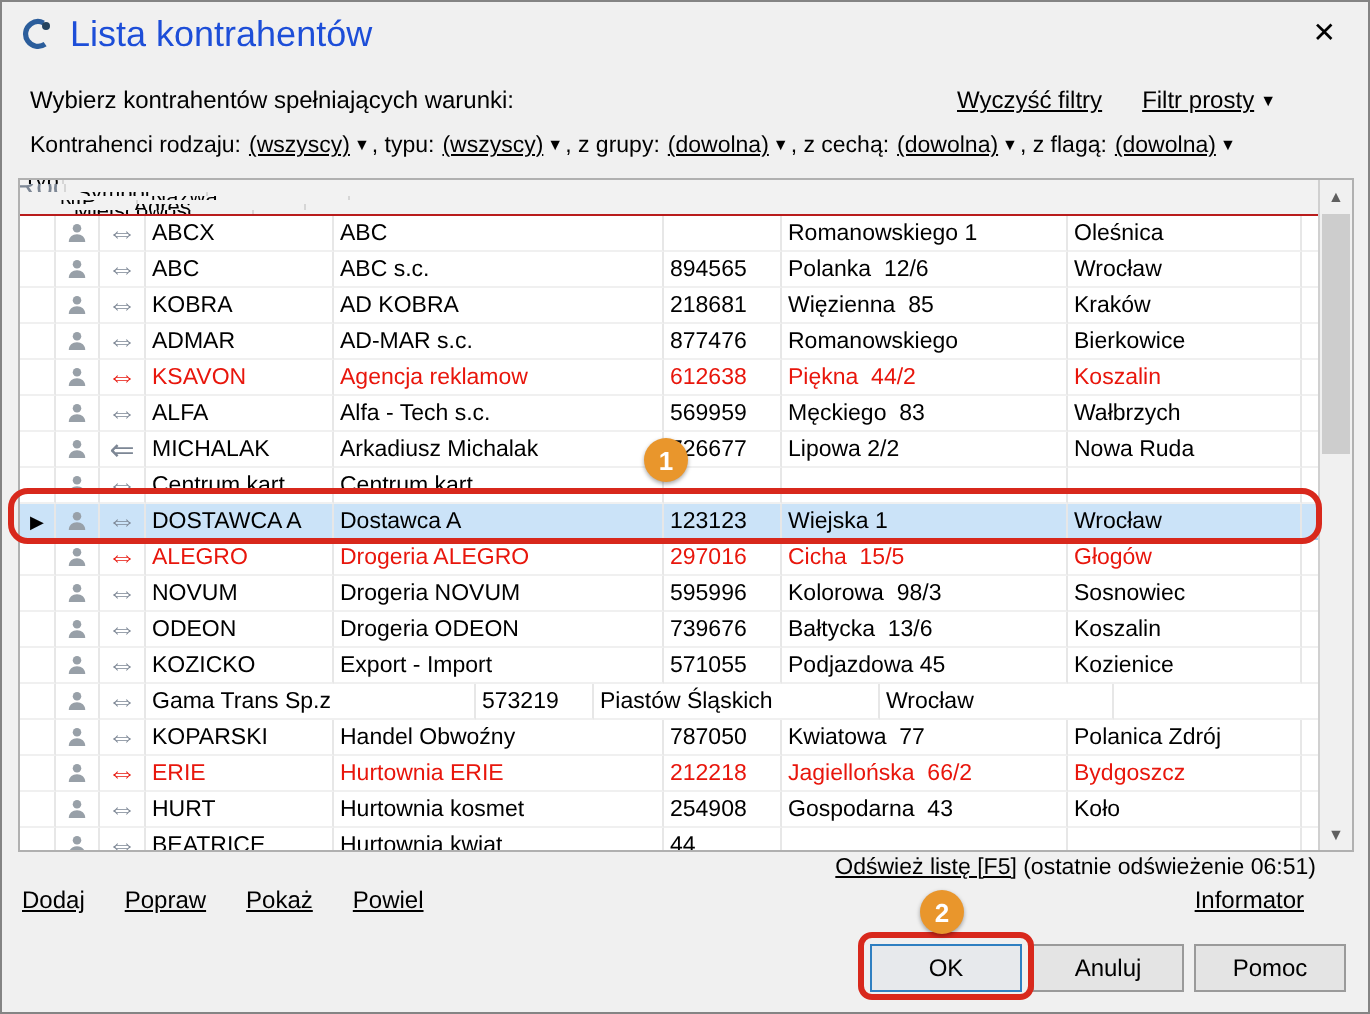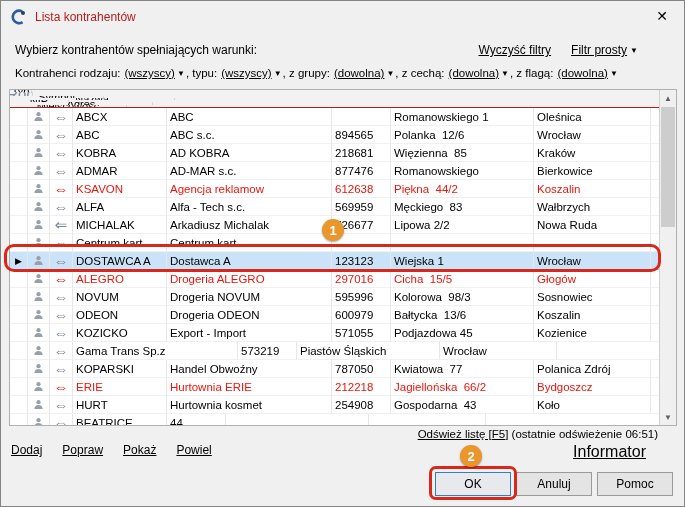--- a/index.html
+++ b/index.html
@@ -5,21 +5,21 @@
   html,body{margin:0;padding:0;}
   body{
     width:685px;height:507px;position:relative;overflow:hidden;
     font-family:"Liberation Sans",sans-serif;
     background:#f0f0f0;
     border:1px solid #848484;box-sizing:border-box;
   }
   
   .titlebar{position:absolute;left:0;top:0;right:0;height:32px;display:flex;align-items:center;padding:0 10px;box-sizing:border-box;}
   .appicon{width:16px;height:16px;margin-right:8px;display:inline-flex;}
-  .wtitle{font-size:12px;color:#b91c1c;}
+  .wtitle{font-size:18px;color:#1d4ed8;}
   .close{position:absolute;right:16px;top:8px;font-size:14px;color:#000;cursor:pointer;line-height:1;}
   
   .prompt-row{position:absolute;left:14px;right:46px;top:42px;display:flex;justify-content:space-between;align-items:baseline;font-size:12px;color:#000;}
   .right-links{display:flex;gap:20px;}
   .hlink{text-decoration:underline;color:#000;font-weight:normal;cursor:pointer;white-space:nowrap;}
   .tri{font-size:8px;text-decoration:none;display:inline-block;margin-left:3px;transform:translateY(-1px);}
   
   .filter-row{position:absolute;left:14px;top:66px;font-size:11.5px;color:#000;white-space:nowrap;}
   .flabel{color:#000;}
   .flink{text-decoration:underline;color:#000;cursor:pointer;margin-left:4px;}
@@ -44,21 +44,21 @@
   .marker{font-size:9px;color:#000;}
   .vscroll{position:absolute;right:0;top:0;bottom:0;width:17px;background:#f0f0f0;border-left:1px solid #d0d0d0;box-sizing:border-box;}
   .sarrow{height:16px;display:flex;align-items:center;justify-content:center;font-size:8px;color:#5f5f5f;cursor:pointer;}
   .sarrow.down{position:absolute;left:0;right:0;bottom:0;}
   .sthumb{position:absolute;left:1px;right:1px;top:17px;height:120px;background:#cdcdcd;cursor:pointer;}
   
   .refresh{position:absolute;top:427px;right:26px;font-size:11.5px;color:#000;white-space:nowrap;}
   .rlink{text-decoration:underline;cursor:pointer;}
   .actions{position:absolute;left:10px;top:442px;display:flex;gap:20px;font-size:12px;}
   .alink{text-decoration:underline;color:#000;cursor:pointer;}
-  .informator{position:absolute;right:38px;top:442px;font-size:16px;text-decoration:underline;color:#000;cursor:pointer;}
+  .informator{position:absolute;right:32px;top:442px;font-size:12px;text-decoration:underline;color:#000;cursor:pointer;}
   .btn{position:absolute;width:76px;height:24px;font-size:12px;font-family:inherit;background:#e4e4e4;border:1px solid #9a9a9a;color:#000;cursor:pointer;}
   .btn-ok{left:434px;top:471px;border:1px solid #2f7fc1;background:#e7e9ec;}
   .btn-cancel{left:515px;top:471px;text-align:center;}
   .btn-help{left:596px;top:471px;}
   
   .ann{position:absolute;border:3px solid var(--annred);border-radius:10px;pointer-events:none;box-sizing:border-box;}
   .ann-row{left:3px;top:243px;width:657px;height:28px;z-index:5;}
   .ann-ok{left:428px;top:465px;width:88px;height:34px;border-radius:7px;z-index:5;}
   .badge{position:absolute;width:22px;height:22px;border-radius:50%;background:var(--badge);color:#fff;font-size:13px;font-weight:bold;display:flex;align-items:center;justify-content:center;z-index:6;box-shadow:0 1px 2px rgba(0,0,0,.35);}
   .b1{left:321px;top:218px;}
@@ -257,21 +257,21 @@
       </div>
       <div class="trow">
         <div class="cell c-sel"></div>
         <div class="cell c-typ"><svg width="11" height="11" viewBox="0 0 16 16">
             <circle cx="8" cy="4.6" r="3.1" fill="#98a0a8"></circle>
             <path d="M2 14.5c0-3.4 2.7-5.6 6-5.6s6 2.2 6 5.6z" fill="#98a0a8"></path>
           </svg></div>
         <div class="cell c-rod">⇔</div>
         <div class="cell c-sym">ODEON</div>
         <div class="cell c-naz">Drogeria ODEON</div>
-        <div class="cell c-nip">600979</div>
+        <div class="cell c-nip">739676</div>
         <div class="cell c-adr">Bałtycka  13/6</div>
         <div class="cell c-mie">Koszalin</div>
         <div class="cell c-f"></div>
       </div>
       <div class="trow">
         <div class="cell c-sel"></div>
         <div class="cell c-typ"><svg width="11" height="11" viewBox="0 0 16 16">
             <circle cx="8" cy="4.6" r="3.1" fill="#98a0a8"></circle>
             <path d="M2 14.5c0-3.4 2.7-5.6 6-5.6s6 2.2 6 5.6z" fill="#98a0a8"></path>
           </svg></div>
@@ -339,20 +339,21 @@
         <div class="cell c-f"></div>
       </div>
       <div class="trow">
         <div class="cell c-sel"></div>
         <div class="cell c-typ"><svg width="11" height="11" viewBox="0 0 16 16">
             <circle cx="8" cy="4.6" r="3.1" fill="#98a0a8"></circle>
             <path d="M2 14.5c0-3.4 2.7-5.6 6-5.6s6 2.2 6 5.6z" fill="#98a0a8"></path>
           </svg></div>
         <div class="cell c-rod">⇔</div>
         <div class="cell c-sym">BEATRICE</div>
+        <div class="cell c-naz">Hurtownia kwiat</div>
         <div class="cell c-nip">44</div>
         <div class="cell c-adr"></div>
         <div class="cell c-mie"></div>
         <div class="cell c-f"></div>
       </div>
     </div>
   <div class="vscroll">
     <div class="sarrow">▲</div>
     <div class="sthumb"></div>
     <div class="sarrow down">▼</div>

